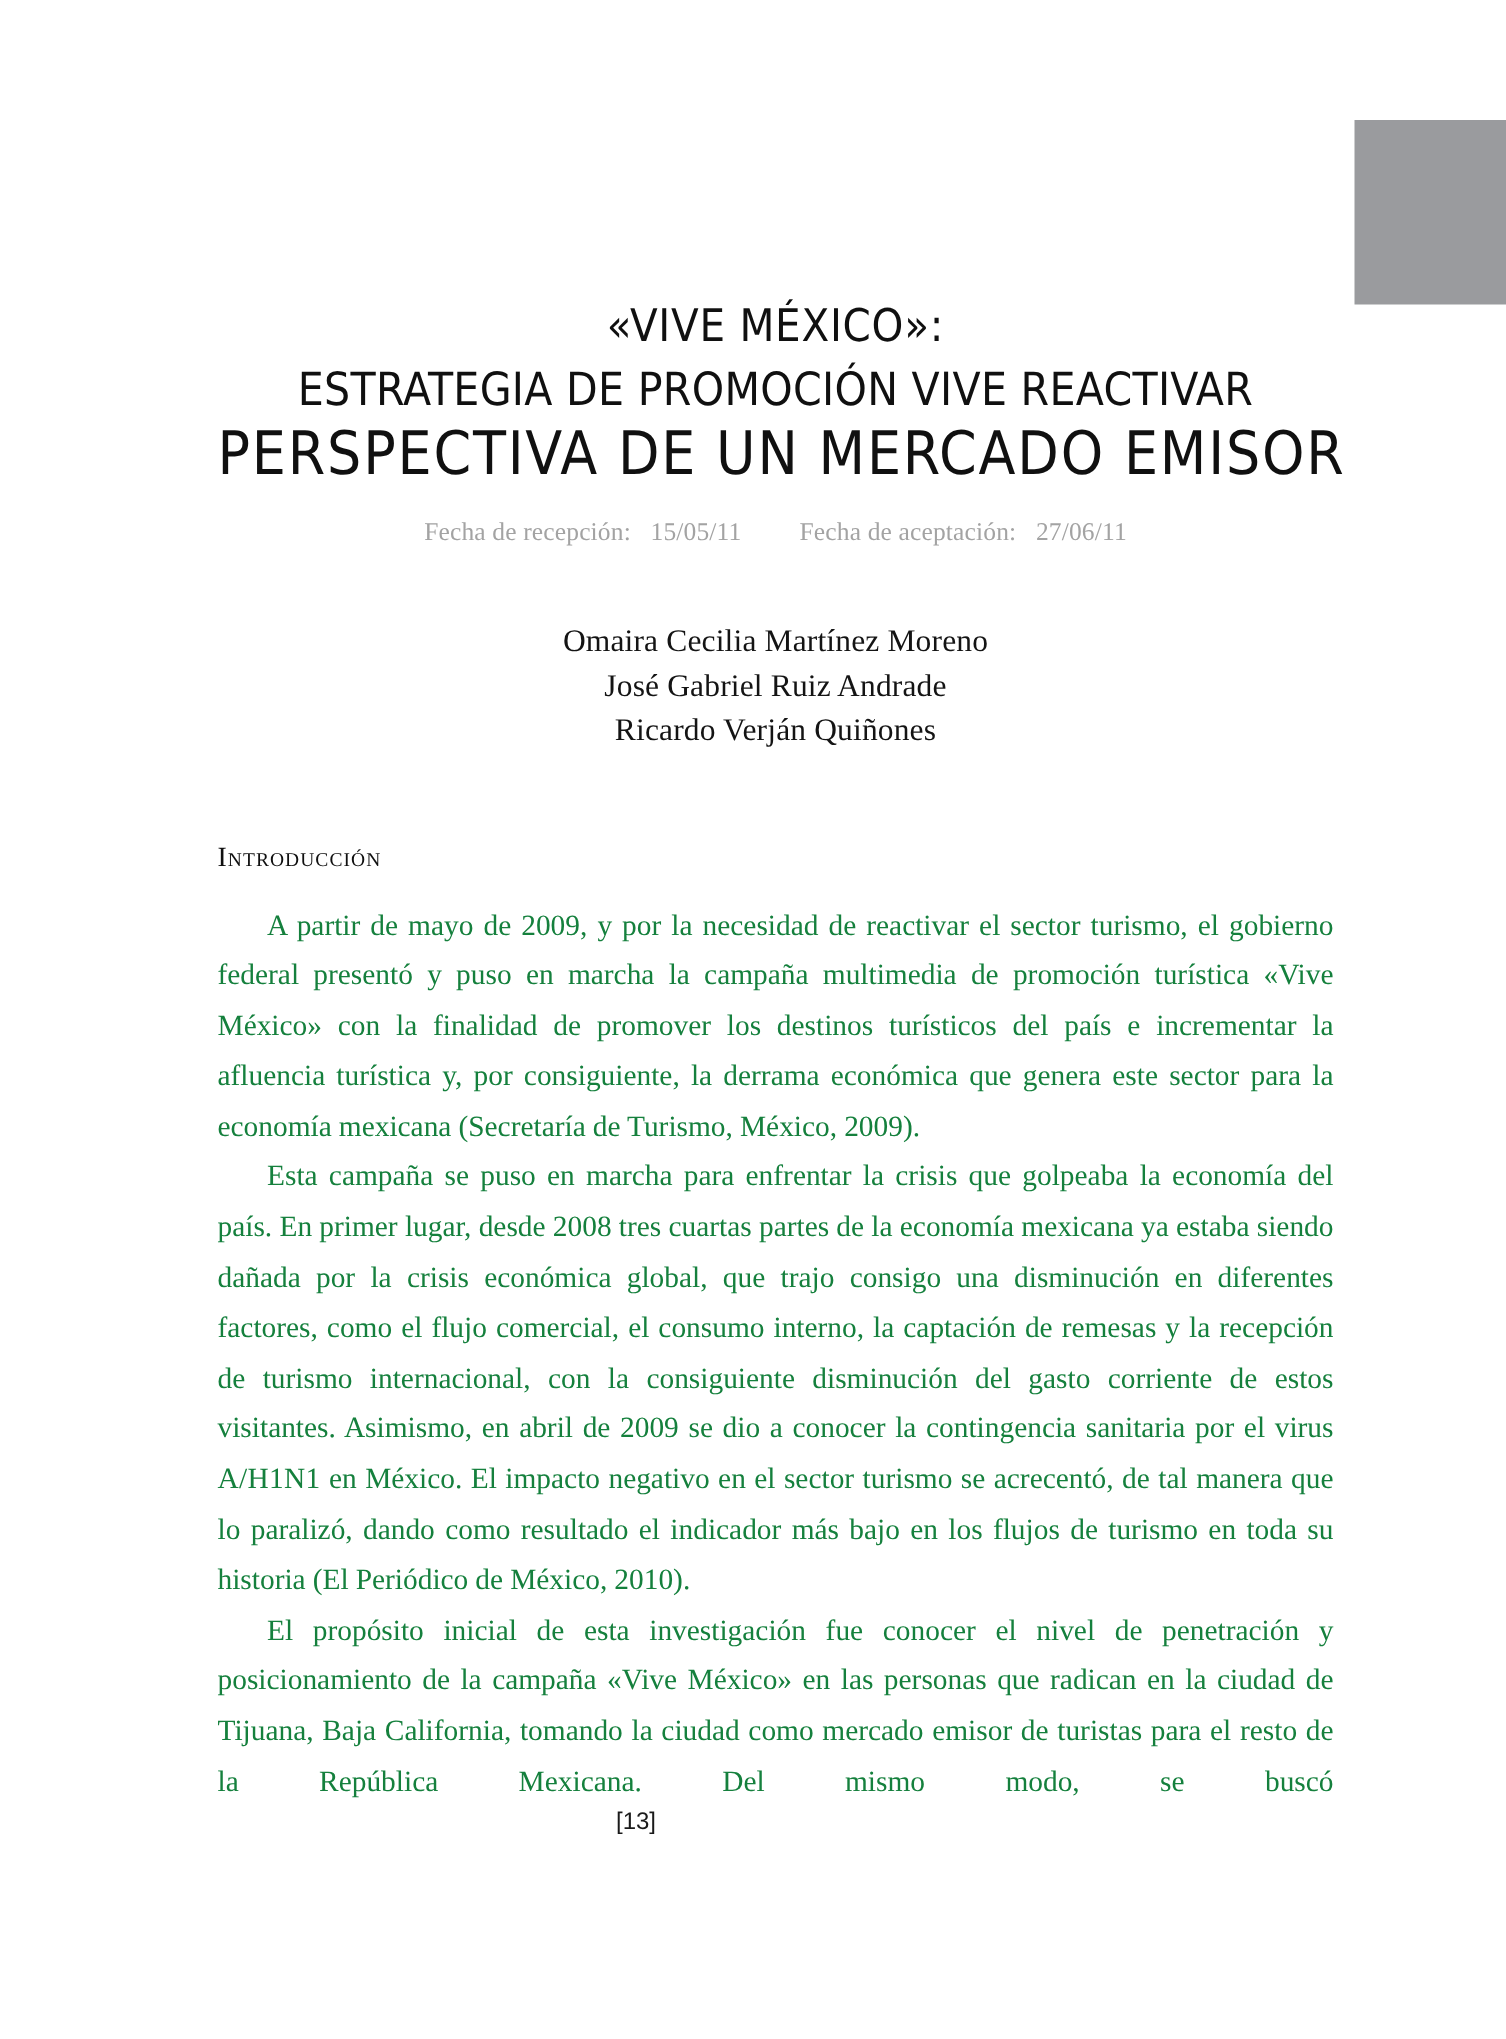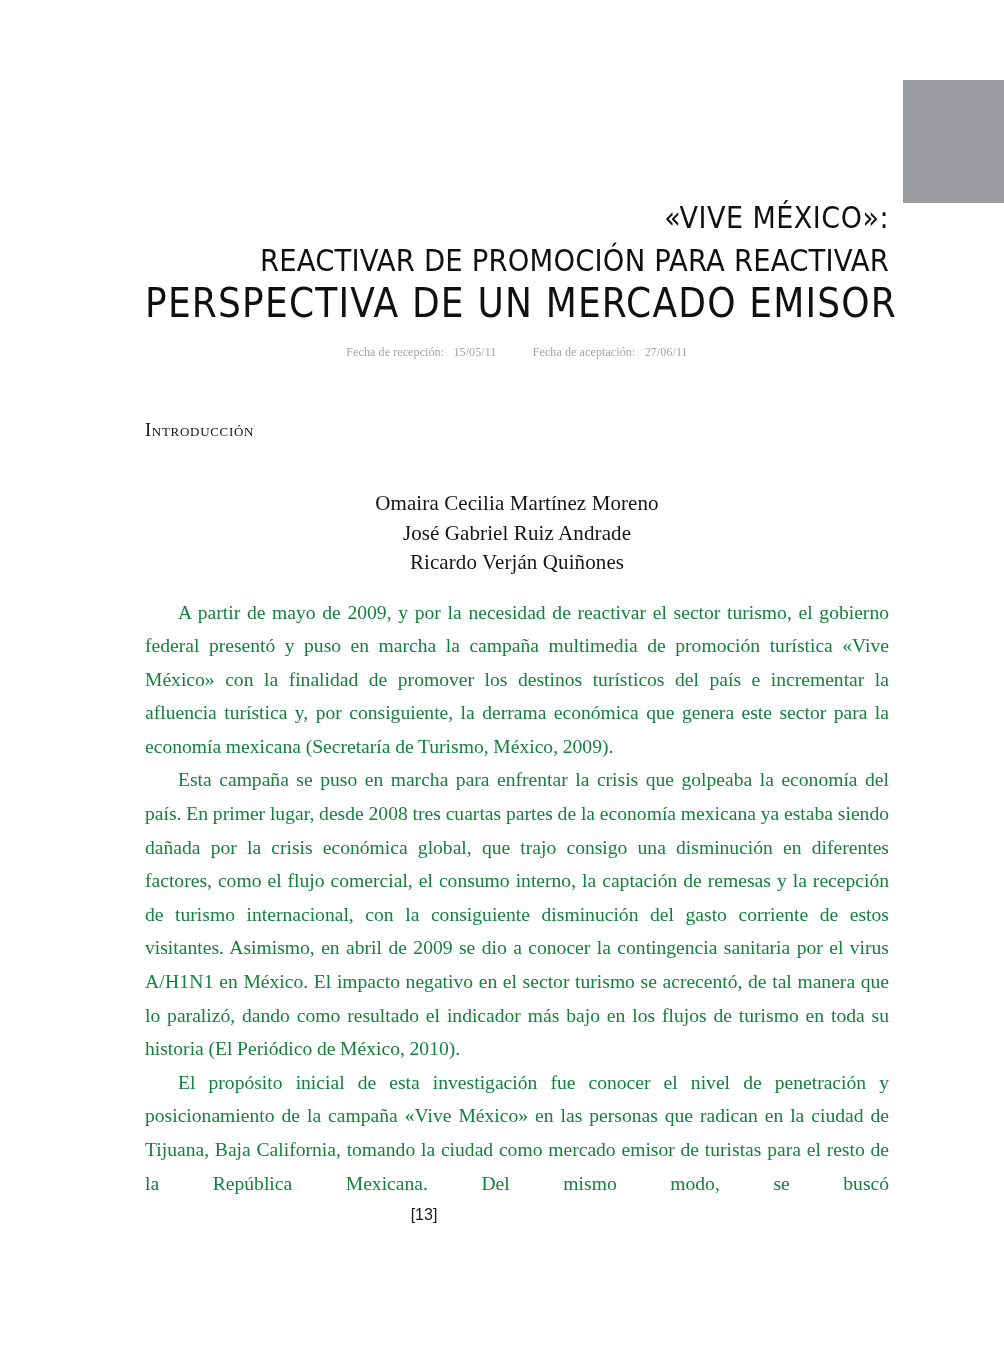--- a/index.html
+++ b/index.html
@@ -42,33 +42,32 @@
   }
   .title-line {
     font-family: "DejaVu Sans Condensed", "Liberation Sans Narrow", "Liberation Sans", sans-serif;
     font-stretch: condensed;
     font-weight: 400;
     font-size: 30px;
     line-height: 43px;
     letter-spacing: 0.5px;
     color: #101010;
     white-space: nowrap;
-    text-align: right;
   }
   .title-line.l1 { font-size: 30px; }
   .title-line.l2 { font-size: 30.5px; letter-spacing: 0.2px; }
   .title-line.l3 { font-size: 30px; letter-spacing: 1.1px; }
   .title-line.l4 { font-size: 40px; letter-spacing: 1.2px; }
 
   
   #dates {
     text-align: center;
     margin-top: 20px;
     font-family: "Liberation Serif", serif;
-    font-size: 12px;
+    font-size: 17px;
     color: #a3a3a3;
     letter-spacing: 0.1px;
   }
   #dates .gap { display: inline-block; width: 30px; }
 
   
   #authors {
     text-align: center;
     margin-top: 48px;
   }
@@ -128,41 +127,41 @@
 </style>
 </head>
 <body>
 
 <div id="corner-block" style="background: rgb(154, 155, 158);"></div>
 
 <div id="page">
 
   <div id="title-block">
     <div class="title-line l1">«VIVE MÉXICO»:</div>
-    <div class="title-line l2">REACTIVAR DE PROMOCIÓN PARA REACTIVAR</div>
+    <div class="title-line l2">ESTRATEGIA DE PROMOCIÓN VIVE REACTIVAR</div>
     <div class="title-line l4">PERSPECTIVA DE UN MERCADO EMISOR</div>
   </div>
 
   <div id="dates">
     <span>Fecha de recepción:</span>
     <span>&nbsp;</span>
     <span>15/05/11</span>
     <span class="gap"></span>
     <span>Fecha de aceptación:</span>
     <span>&nbsp;</span>
     <span>27/06/11</span>
   </div>
 
-  <div id="section-heading">Introducción</div>
-
   <div id="authors">
     <div class="author">Omaira Cecilia Martínez Moreno</div>
     <div class="author">José Gabriel Ruiz Andrade</div>
     <div class="author">Ricardo Verján Quiñones</div>
   </div>
+
+  <div id="section-heading">Introducción</div>
 
   <div id="body-copy">
     <p>A partir de mayo de 2009, y por la necesidad de reactivar el sector turismo, el gobierno federal presentó y puso en marcha la campaña multimedia de promoción turística «Vive México» con la finalidad de promover los destinos turísticos del país e incrementar la afluencia turística y, por consiguiente, la derrama económica que genera este sector para la economía mexicana (Secretaría de Turismo, México, 2009).</p>
     <p><span>Esta campaña se puso en marcha para enfrentar la crisis que golpeaba la economía del país. En primer lugar, desde 2008 tres cuartas partes de la economía mexicana ya estaba siendo dañada por la crisis económica global, que trajo consigo una disminución en diferentes factores, como el flujo comercial, el consumo interno, la captación de remesas y la recepción de turismo internacional, con la consiguiente disminución del gasto corriente de estos visitantes. Asimismo, en abril de 2009 se dio a conocer la contingencia sanitaria por el virus </span><span class="sc">A/H1N1</span><span> en México. El impacto negativo en el sector turismo se acrecentó, de tal manera que lo paralizó, dando como resultado el indicador más bajo en los flujos de turismo en toda su historia (El Periódico de México, 2010).</span></p>
     <p class="clipped">El propósito inicial de esta investigación fue conocer el nivel de penetración y posicionamiento de la campaña «Vive México» en las personas que radican en la ciudad de Tijuana, Baja California, tomando la ciudad como mercado emisor de turistas para el resto de la República Mexicana. Del mismo modo, se buscó</p>
   </div>
 
 </div>
 
 <div id="folio">[13]</div>

